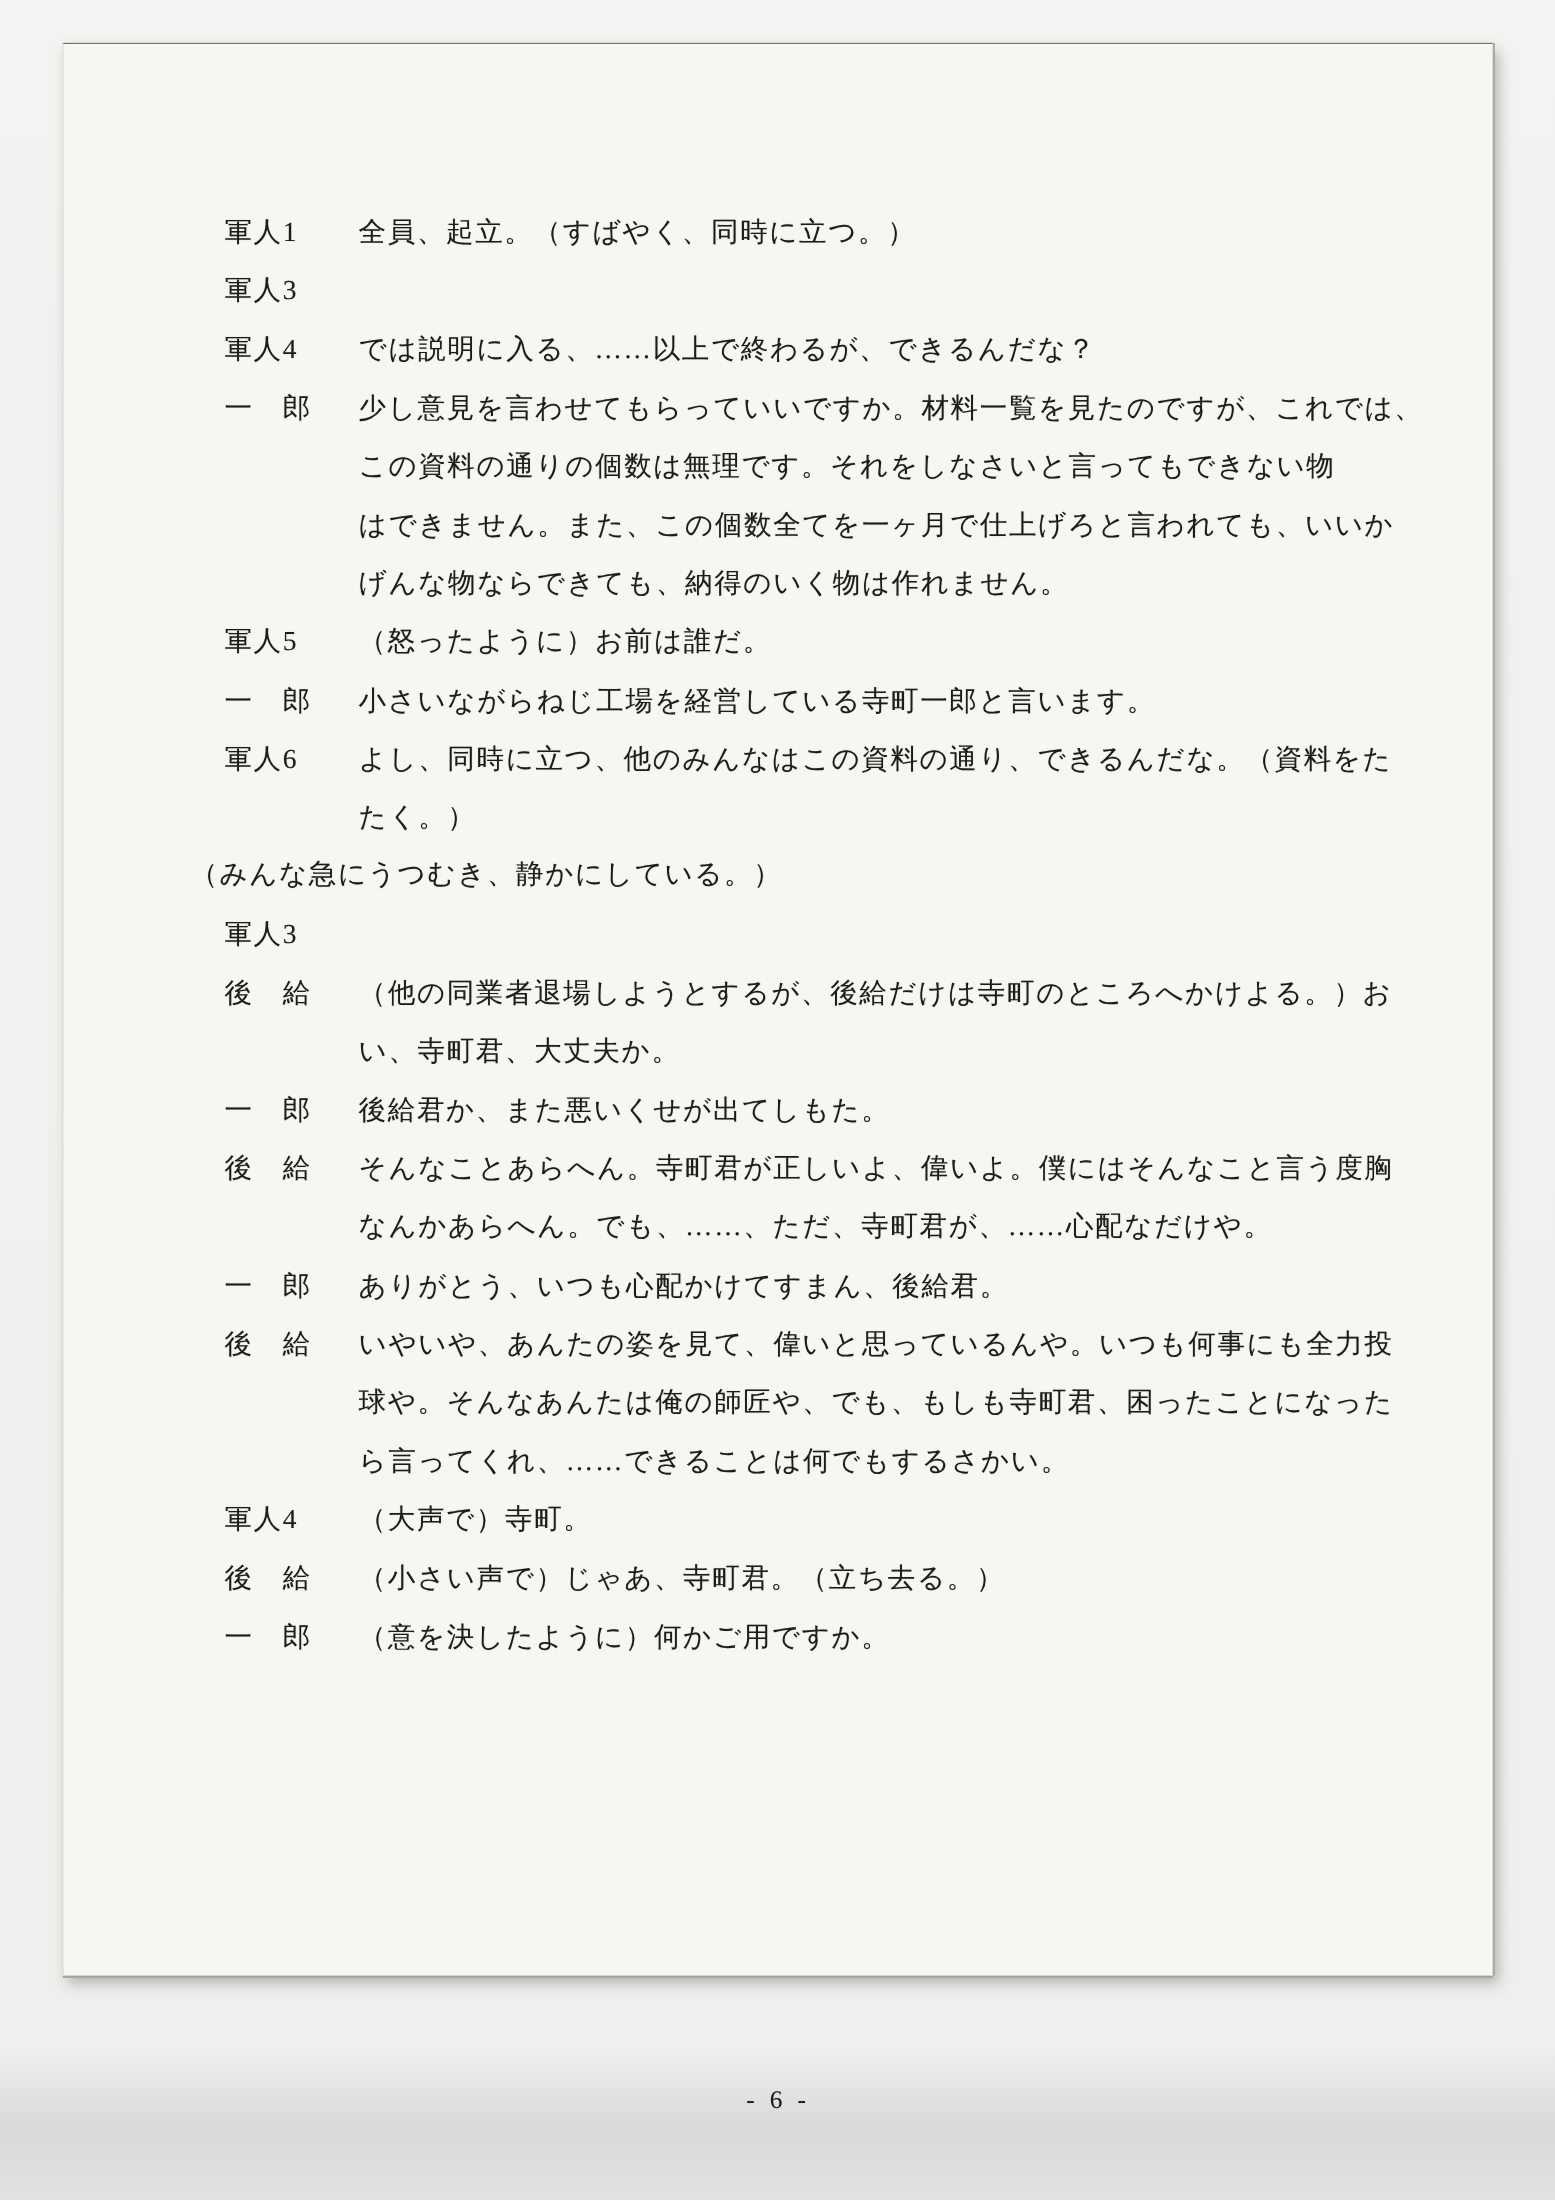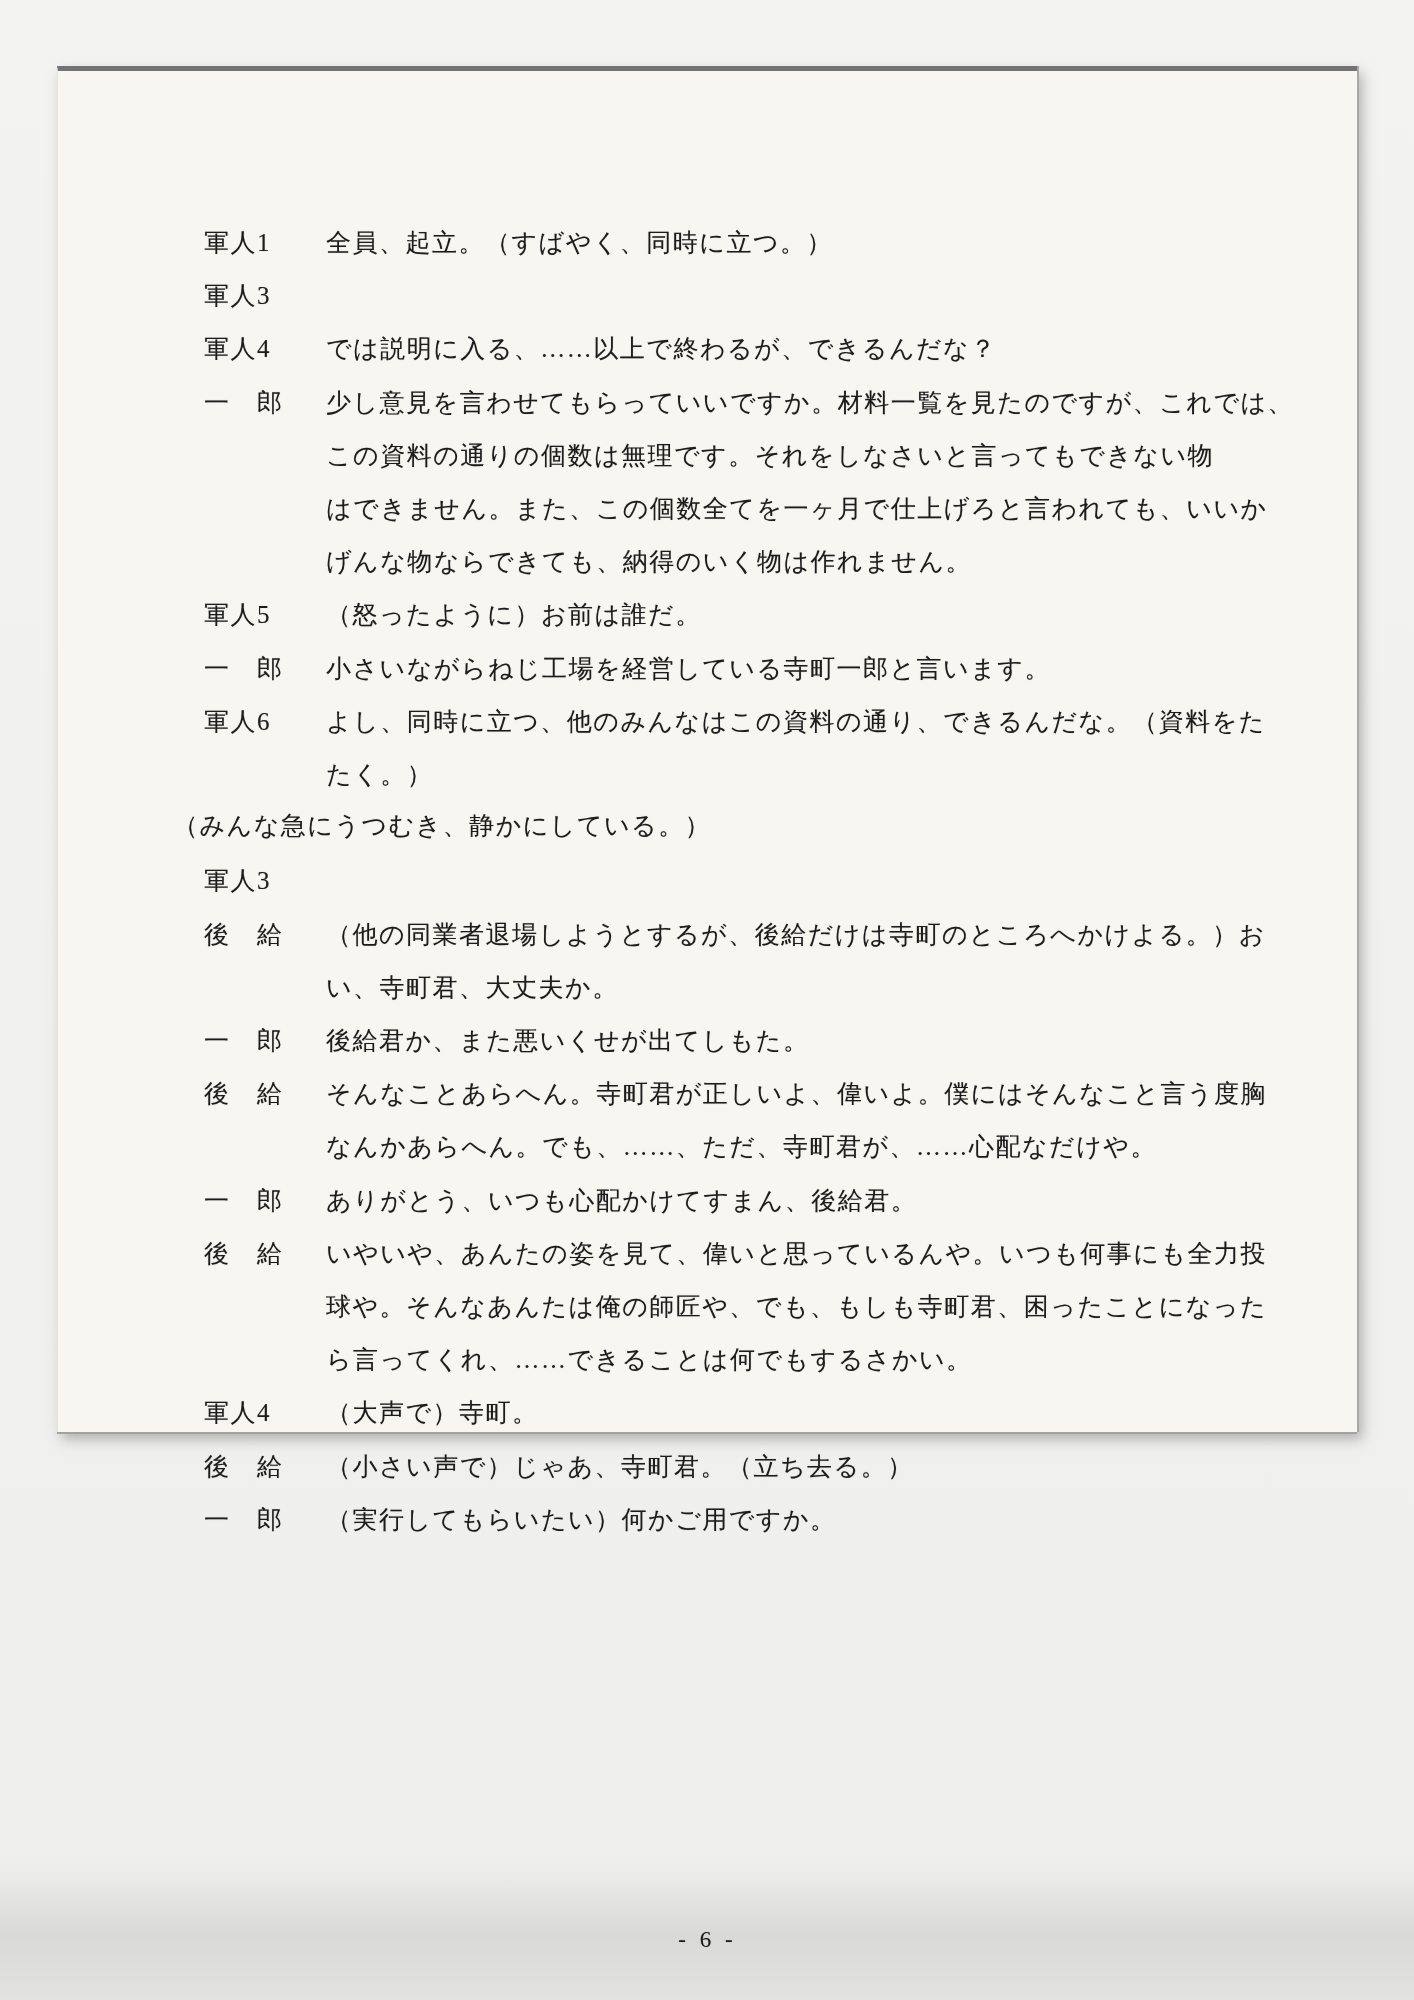--- a/index.html
+++ b/index.html
@@ -13,24 +13,24 @@
   body{
     position:relative;
     overflow:hidden;
     font-family:"Liberation Serif","DejaVu Serif",serif;
     background:linear-gradient(180deg,
       #f3f3f1 0%, #f0f0ee 60%, #efefed 93%,
       #d9d9d7 96.8%, #e2e2e0 100%);
   }
   .page{
     position:absolute;
-    left:57px; top:66px;
-    width:1300px; height:1366px;
+    left:57px; top:39px;
+    width:1300px; height:1757px;
     background:var(--paper);
-    border-top:5px solid #737373;
+    border-top:1px solid #737373;
     border-left:1px solid #e6e5e0;
     box-shadow:
       2px 0 0 #a8a8a6,
       0 2px 0 #a2a2a0,
       5px 7px 12px rgba(110,110,108,0.5);
   }
   .script-body{
     padding-top:145px;
     color:var(--ink);
     font-size:25px;
@@ -136,17 +136,17 @@
       <div class="row">
     <span class="speaker">軍人4</span>
     <span class="text">（大声で）寺町。</span>
   </div>
       <div class="row">
     <span class="speaker">後　給</span>
     <span class="text">（小さい声で）じゃあ、寺町君。（立ち去る。）</span>
   </div>
       <div class="row">
     <span class="speaker">一　郎</span>
-    <span class="text">（実行してもらいたい）何かご用ですか。</span>
+    <span class="text">（意を決したように）何かご用ですか。</span>
   </div>
     </section>
   <div class="page-number">- 6 -</div>
 </main>
 
 </body></html>

